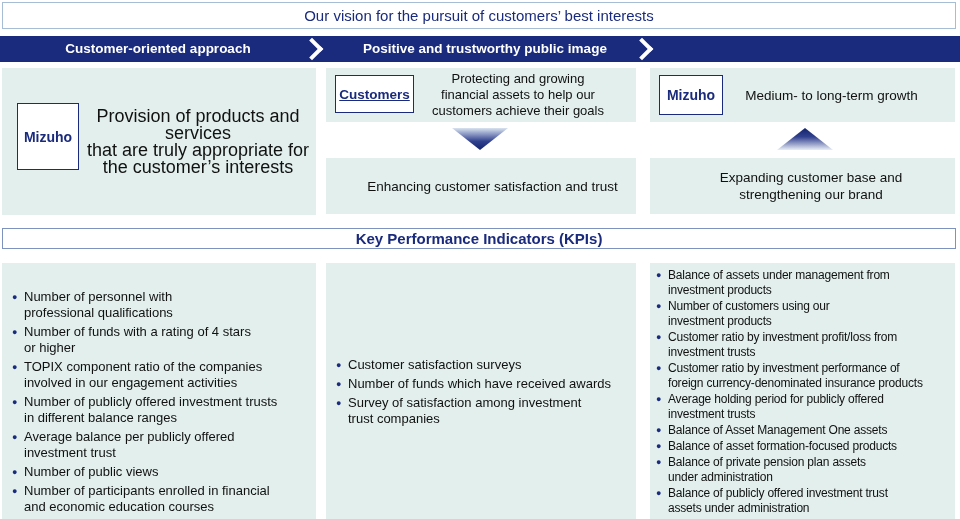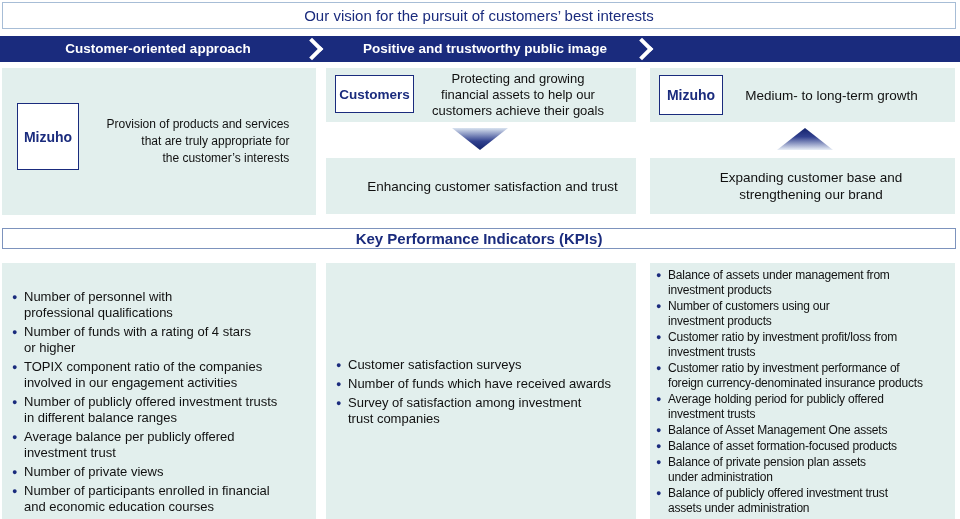--- a/index.html
+++ b/index.html
@@ -40,26 +40,26 @@
   .b-mid-bot    { left:326px; top:158px; width:310px; height:56px;padding-left:23px; }
   .b-right-top  { left:650px; top:68px;  width:305px; height:54px; }
   .b-right-bot  { left:650px; top:158px; width:305px; height:56px;padding-left:17px; }
 
   .badge {
     position:absolute; background:#ffffff; border:1px solid #1a2b7d;
     display:flex; align-items:center; justify-content:center;
     color:#1a2b7d; font-weight:bold; font-size:14px;
   }
   .badge.mz1 { left:15px; top:35px; width:62px; height:67px; }
-  .badge.cust { left:9px; top:7px; width:79px; height:38px; font-size:13.5px; }
+  .badge.cust { left:9px; top:7px; width:79px; height:38px; font-size:13.5px;text-decoration:underline; }
   .badge.mz2 { left:9px; top:7px; width:64px; height:40px; }
 
   .vtext { position:absolute; display:flex; align-items:center; justify-content:center;
     text-align:center; color:#111111; }
-  .vtext.left-txt { left:82px; right:4px; top:0; height:100%; font-size:12px; line-height:17px;text-align:right; }
+  .vtext.left-txt { left:82px; right:4px; top:0; height:100%; font-size:18px; line-height:17px; }
   .vtext.mid-txt  { left:76px; right:2px; top:0; height:100%; font-size:13px; line-height:16px; }
   .vtext.right-txt{ left:76px; right:18px; top:0; height:100%; font-size:13.5px; }
   .outcome { display:flex; align-items:center; justify-content:center; text-align:center;
     color:#111111; font-size:13.5px; line-height:17px; }
 
   
   .arrow { position:absolute; width:56px; height:22px; }
   .arrow.down { left:452px; top:128px;
     background:linear-gradient(to bottom, #d9e3f0 0%, #31418f 60%, #13226b 100%);
     clip-path:polygon(0 0, 100% 0, 50% 100%); }
@@ -140,21 +140,21 @@
         <span class="t pre">Number of publicly offered investment trusts
 in different balance ranges</span>
       </div>
     <div class="kpi-li">
         <span class="bullet">●</span>
         <span class="t pre">Average balance per publicly offered
 investment trust</span>
       </div>
     <div class="kpi-li">
         <span class="bullet">●</span>
-        <span class="t pre">Number of private views</span>
+        <span class="t pre">Number of public views</span>
       </div>
     <div class="kpi-li">
         <span class="bullet">●</span>
         <span class="t pre">Number of participants enrolled in financial
 and economic education courses</span>
       </div>
   </div>
 
   <div class="kpi-panel kpi-mid">
     <div class="kpi-li">

